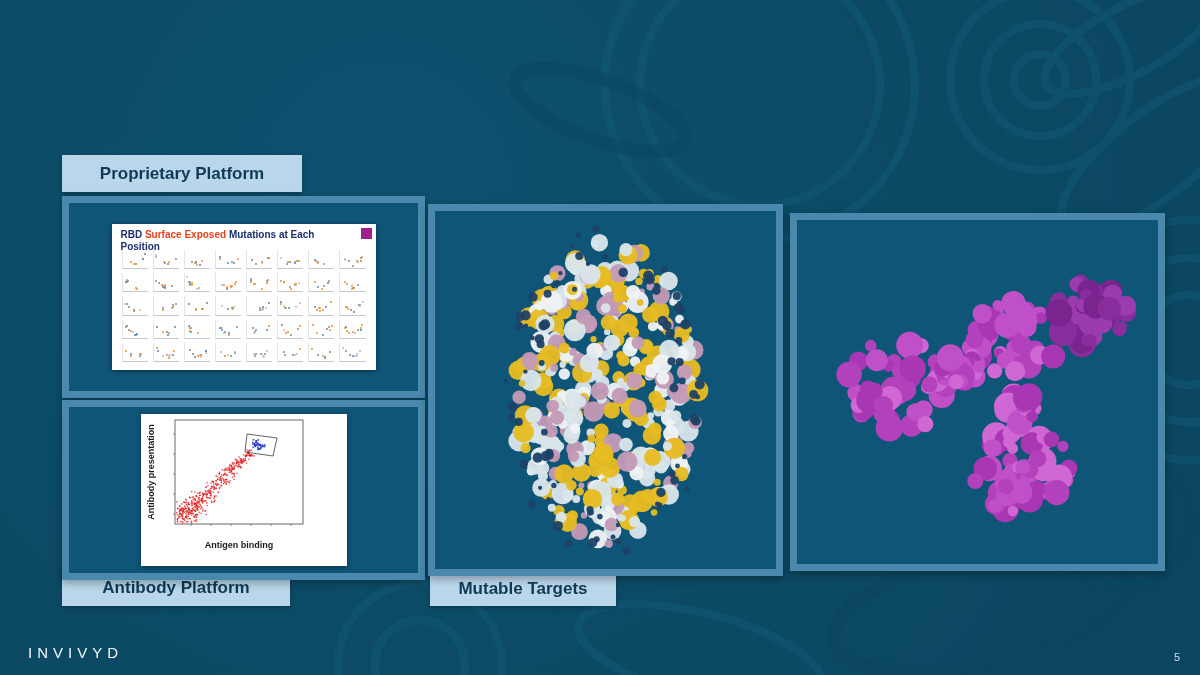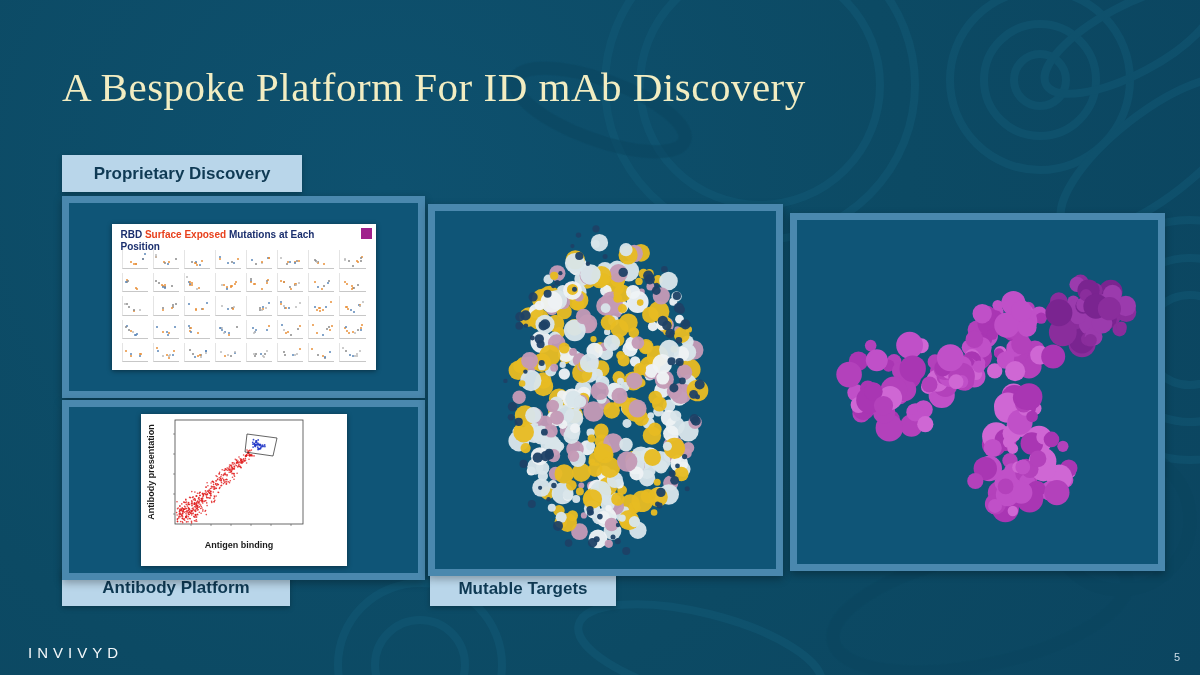--- a/index.html
+++ b/index.html
@@ -58,23 +58,22 @@
         <circle cx="420" cy="665" r="82"></circle>
       <ellipse cx="700" cy="655" rx="125" ry="42" transform="rotate(14 700 655)"></ellipse>
     </g>
     <g fill="none" stroke="#0b455e" stroke-width="13" opacity="0.5">
       <ellipse cx="980" cy="610" rx="150" ry="55" transform="rotate(-12 980 610)"></ellipse>
       <circle cx="1120" cy="520" r="70"></circle>
       <ellipse cx="600" cy="110" rx="90" ry="30" transform="rotate(20 600 110)"></ellipse>
     </g>
   </svg>
 
-  <h1 class="title">A Bespoke Platform For ID mAb Discovery</h1>
 
-  <div class="label lbl-analytics">Proprietary Discovery</div>
+  <div class="label lbl-analytics">Proprietary Platform</div>
   <div class="label lbl-discovery">Antibody Platform</div>
   <div class="label lbl-mutable">Mutable Targets</div>
 
   <div class="panel panel-analytics">
     <div class="chart-card">
       <div class="chart-title">
         <span>RBD</span>
         <span class="hl">Surface Exposed</span>
         <span>Mutations at Each Position</span>
       </div>

